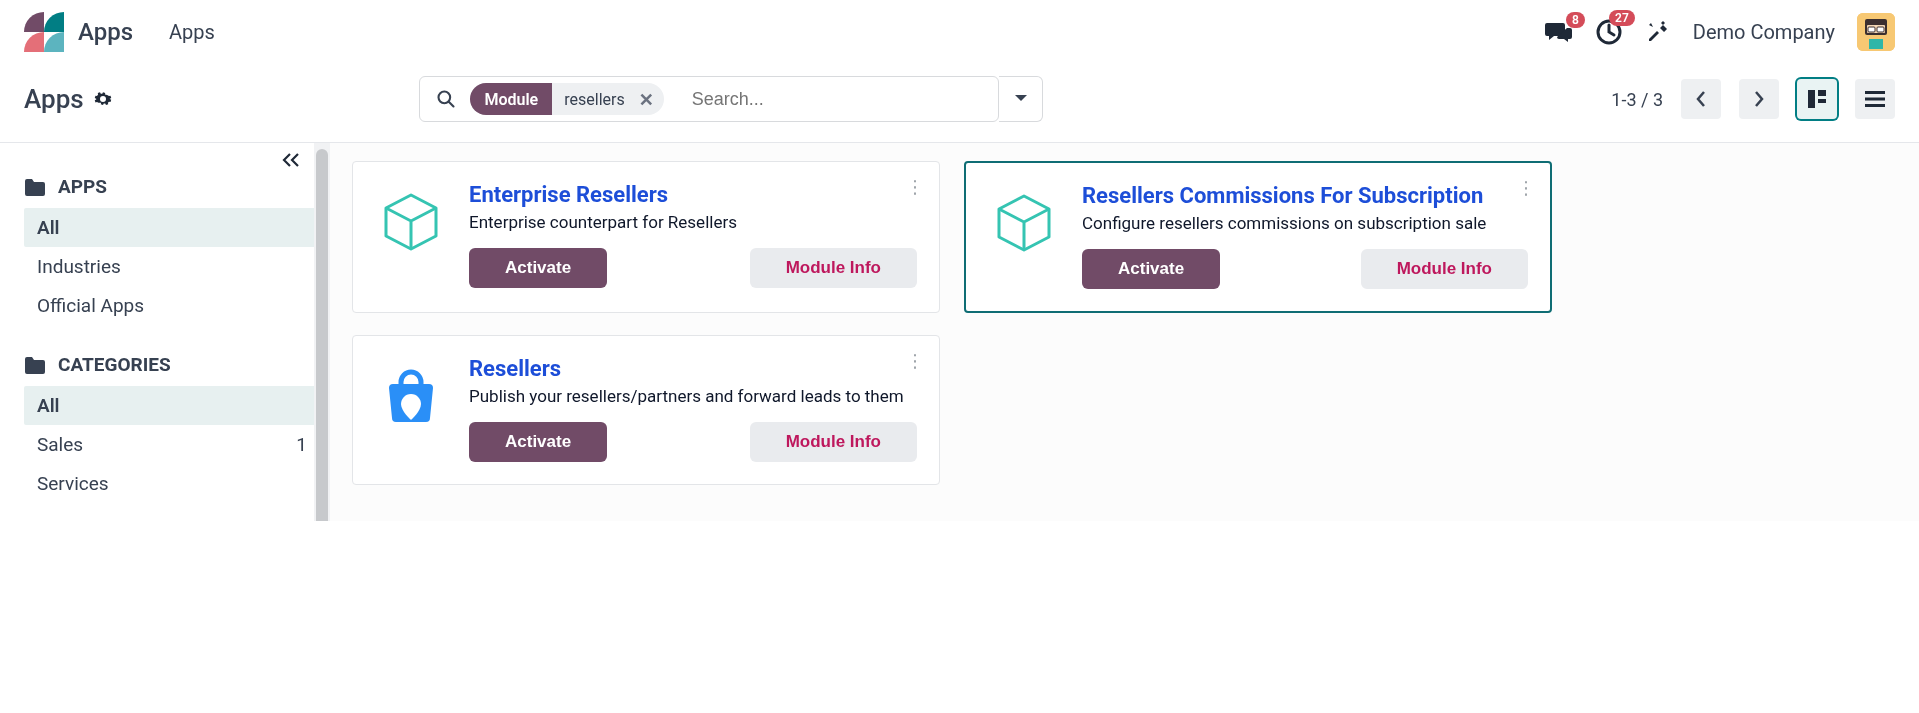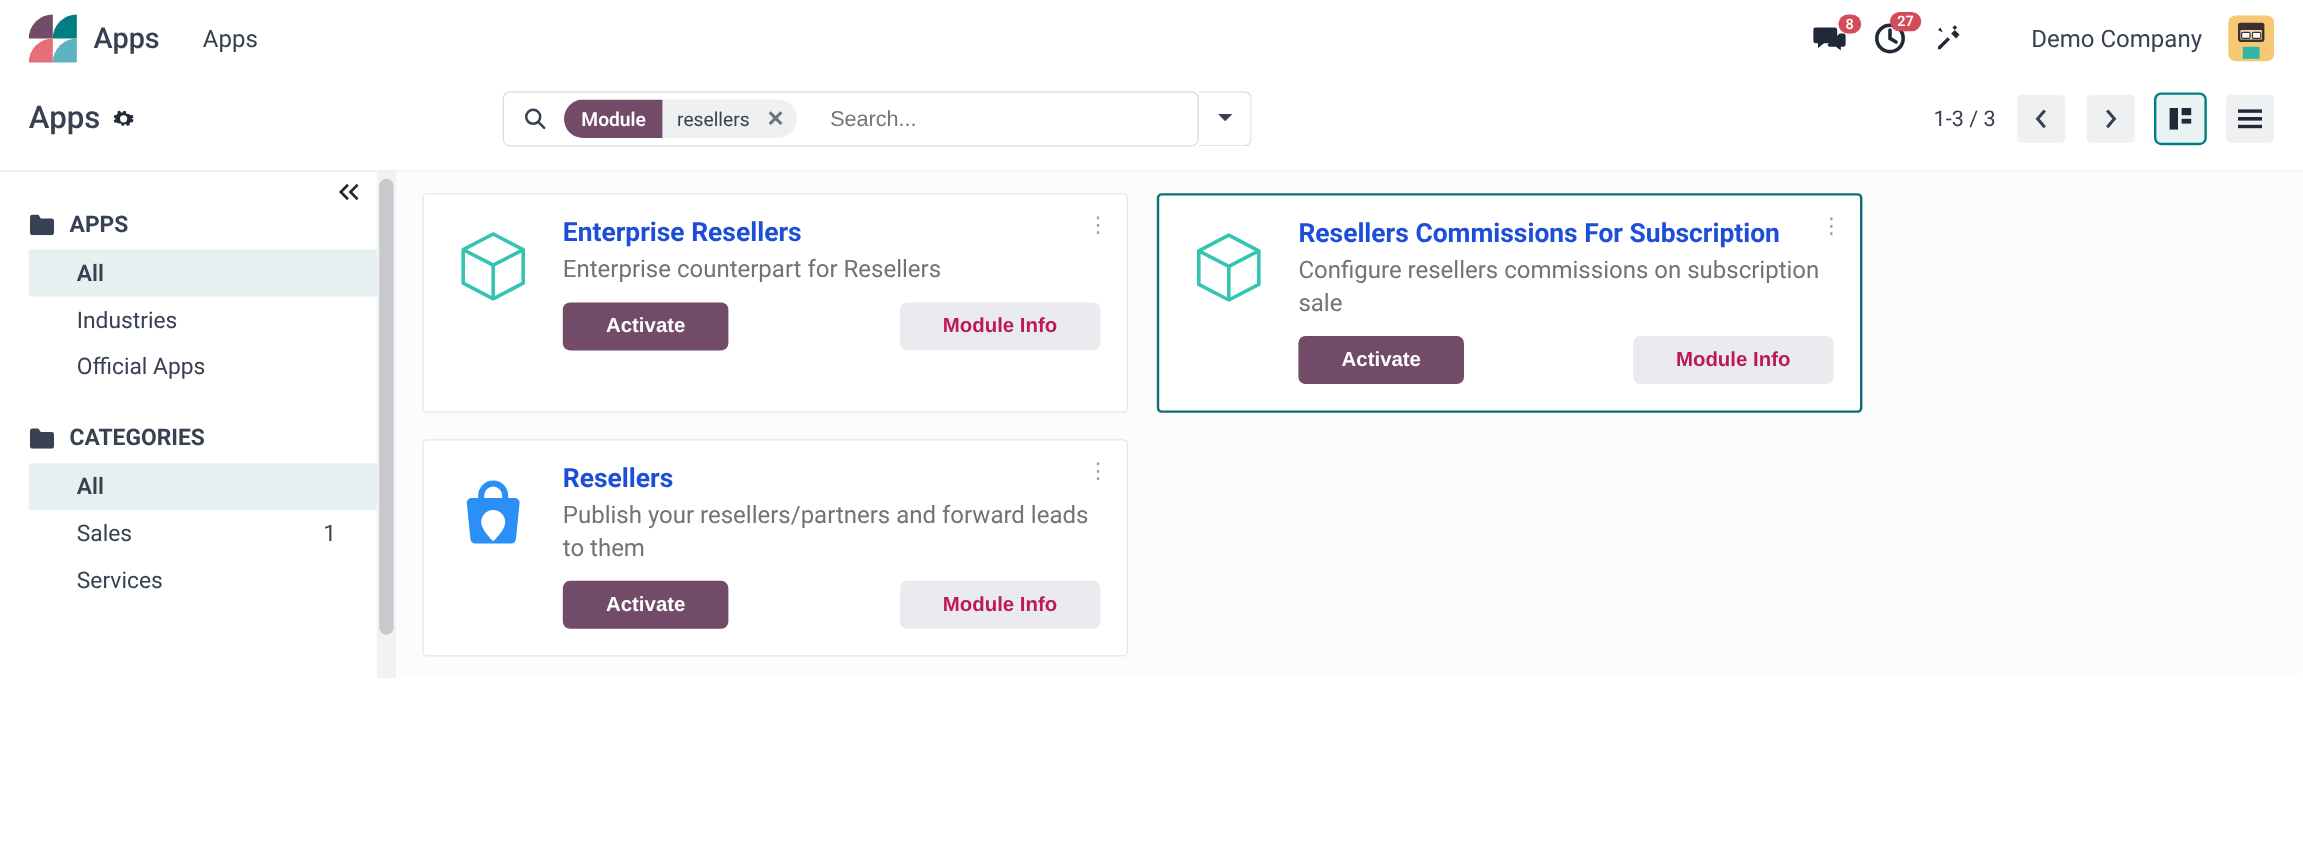--- a/index.html
+++ b/index.html
@@ -11,21 +11,21 @@
 .lm-tl{top:0;left:0;background:#714b67;border-radius:20px 0 0 0;}
 .lm-tr{top:0;left:20px;background:#017e84;border-radius:0 20px 0 0;}
 .lm-bl{top:20px;left:0;background:#e46f78;border-radius:0 0 0 20px;}
 .lm-br{top:20px;left:20px;background:#5cb4bf;border-radius:0 0 20px 0;}
 .logo-text { font-size:24px; font-weight:500; color:#374151; }
 .nav-item { font-size:20px; color:#374151; padding:6px 8px; cursor:pointer; }
 .top-spacer { flex:1; }
 .top-right { display:flex; align-items:center; gap:22px; }
 .icon-btn { position:relative; cursor:pointer; }
 .badge { position:absolute; top:-8px; right:-12px; background:#d44c59; color:#fff; border-radius:10px; font-size:12px; font-weight:600; padding:1px 6px; }
-.company { font-size:20px; color:#374151; cursor:pointer;margin-left:34px; }
+.company { font-size:20px; color:#374151; cursor:pointer; }
 .avatar { width:38px; height:38px; border-radius:6px; background:#f7c873; display:flex; align-items:center; justify-content:center; overflow:hidden; cursor:pointer; }
 .ctrlbar { display:flex; align-items:center; padding:12px 24px 20px 24px; gap:16px; }
 .breadcrumb { display:flex; align-items:center; gap:10px; font-size:26px; font-weight:500; color:#374151; }
 .gear-small { font-size:20px; color:#374151; cursor:pointer; }
 .spacer-flex{flex:1;}
 .searchbox { display:flex; align-items:center; border:1px solid #d8dadd; border-radius:6px; height:46px; width:580px; }
 .search-icon-wrap { padding:0 14px 0 16px; color:#6b7280; }
 .chip { display:flex; align-items:center; background:#eef0f2; border-radius:16px; height:32px; overflow:hidden; }
 .chip-facet { background:#714b67; color:#fff; font-weight:600; padding:4px 14px; height:32px; display:flex;align-items:center; }
 .chip-val { padding:0 10px 0 12px; color:#374151; }
@@ -37,32 +37,32 @@
 .pager-btn { width:40px; height:40px; background:#eef0f2; display:flex;align-items:center;justify-content:center; cursor:pointer; border-radius:4px; color:#374151; }
 .view-btn { width:40px; height:40px; background:#eef0f2; display:flex;align-items:center;justify-content:center; cursor:pointer; border-radius:4px; }
 .view-btn.active { box-shadow:0 0 0 2px #017e84; background:#e9f3f3; }
 .main { display:flex; border-top:1px solid #e5e7eb; }
 .sidebar-wrap { width:330px; display:flex; position:relative; }
 .sidebar { flex:1; padding:18px 10px 18px 24px; position:relative; }
 .sb-collapse { position:absolute; top:10px; right:30px; cursor:pointer; color:#374151; font-weight:700; }
 .sb-scroll { position:absolute; right:0; top:0; bottom:0; width:16px; background:#f1f2f4; }
 .sb-thumb { background:#c7c9cc; width:12px; margin:6px auto; height:380px; border-radius:6px; }
 .sb-head { display:flex; align-items:center; gap:12px; font-weight:700; font-size:19px; color:#374151; margin:14px 0 10px 0; }
-.sb-item { display:flex; align-items:center; justify-content:space-between; padding:8px 40px; font-size:19px; cursor:pointer; border-radius:2px; }
+.sb-item { display:flex; align-items:center; justify-content:space-between; padding:8px 13px; font-size:19px; cursor:pointer; border-radius:2px; }
 .sb-item.active { background:#e7f0f0; font-weight:600; }
 .sb-count { color:#374151; }
 .content { flex:1; background:#fcfcfc; padding:18px 22px; }
 .cards { display:grid; grid-template-columns: 1fr 1fr; gap:22px 24px; max-width:1200px; }
 .card { background:#fff; border:1px solid #e3e5e8; border-radius:4px; padding:20px 22px 22px 22px; display:flex; gap:22px; position:relative; }
 .card.selected { border:2px solid #0f6d74; }
 .card-menu { position:absolute; top:14px; right:14px; color:#9aa0a6; cursor:pointer; font-size:18px; letter-spacing:1px; }
 .card-icon { width:72px; height:72px; flex-shrink:0; display:flex; align-items:center; justify-content:center; margin-top:4px; }
 .card-body { flex:1; }
 .card-title { font-size:22px; font-weight:700; color:#1d4ed8; margin-bottom:4px; }
-.card-desc { font-size:20px; color:#737373; margin-bottom:14px; line-height:1.35; }
+.card-desc { font-size:17px; color:#0f172a; margin-bottom:14px; line-height:1.35; }
 .card-actions { display:flex; align-items:center; justify-content:space-between; gap:12px; }
 .btn { border:none; border-radius:6px; padding:10px 36px; font-size:17px; font-weight:600; cursor:pointer; }
 .btn-primary { background:#714b67; color:#fff; }
 .btn-secondary { background:#e9ebee; color:#be185d; }
 svg { display:block; }
 </style>
 </head>
 <body>
 
 <div class="topnav">

